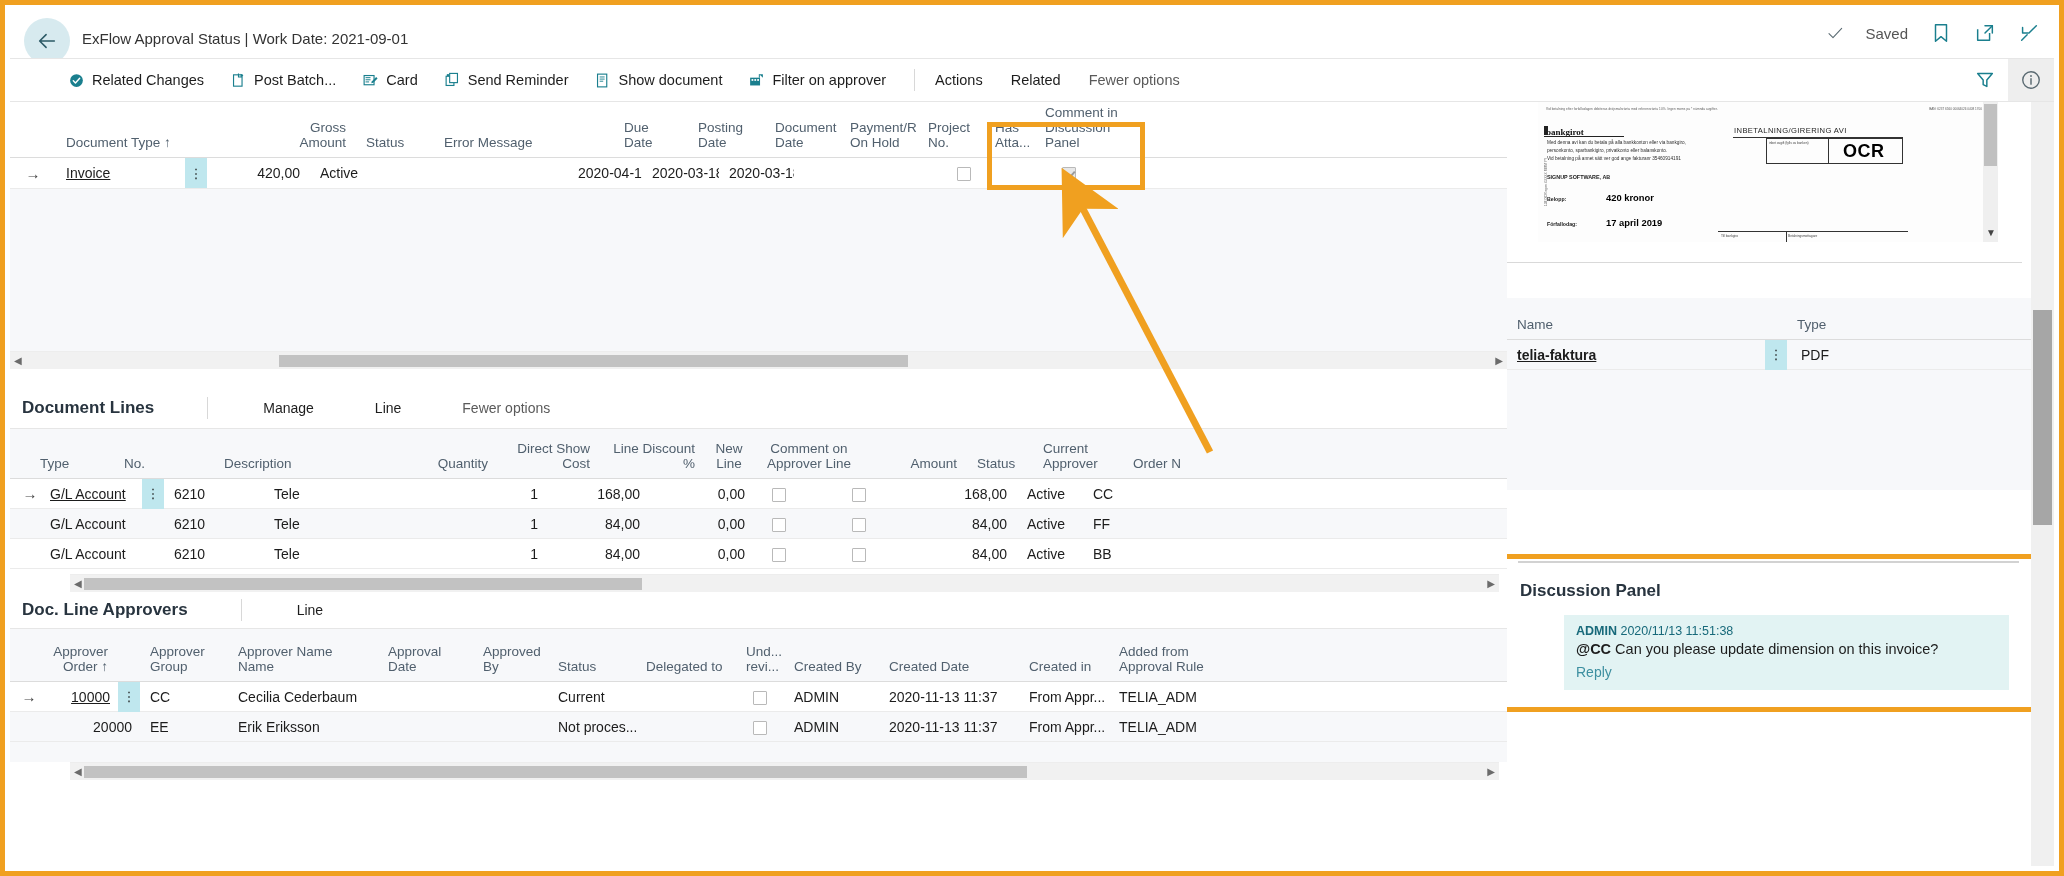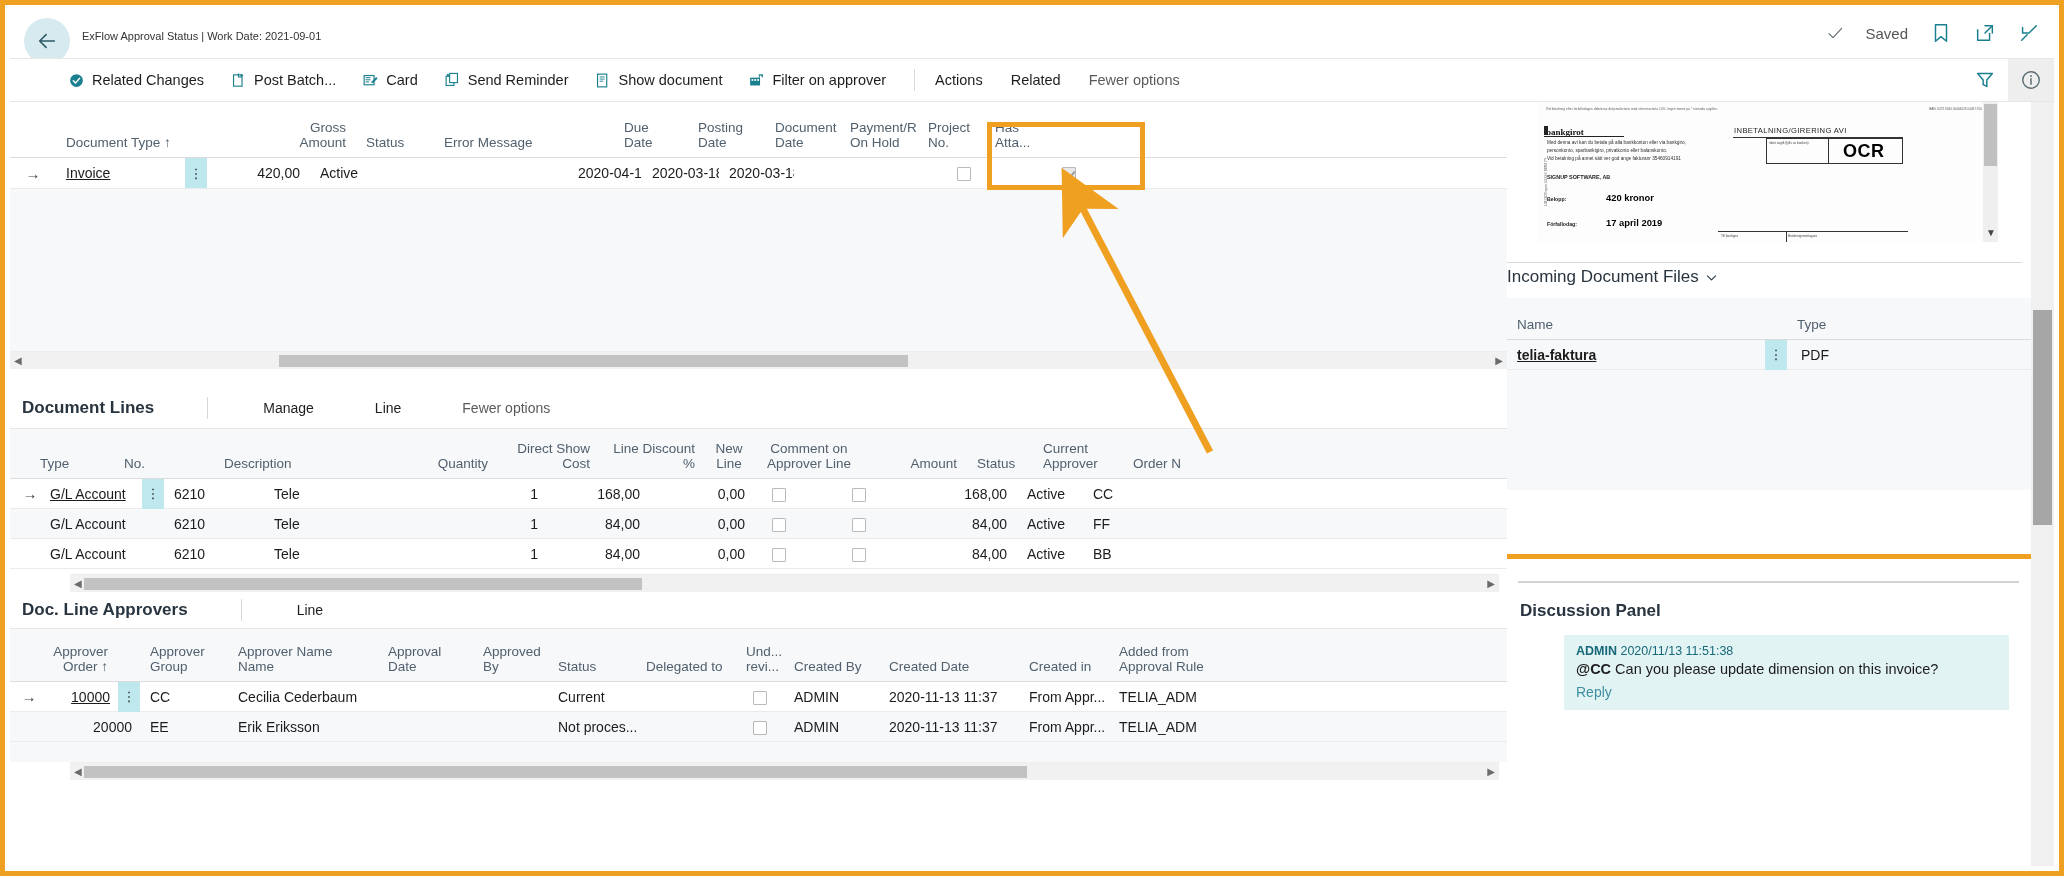--- a/index.html
+++ b/index.html
@@ -24,21 +24,21 @@
   }
   .back-btn {
     position: absolute; left: 14px; top: 8px;
     width: 46px; height: 46px; border-radius: 50%;
     background: #d7eaef; border: none; cursor: pointer;
     display: flex; align-items: center; justify-content: center;
   }
   .back-btn svg { width: 22px; height: 22px; }
   .page-title {
     position: absolute; left: 72px; top: 20px;
-    font-size: 11px; color: #333333; white-space: nowrap;
+    font-size: 15px; color: #333333; white-space: nowrap;
   }
   .topbar-right {
     position: absolute; right: 14px; top: 12px;
     display: flex; align-items: center; gap: 22px;
   }
   .saved-wrap { display: flex; align-items: center; gap: 22px; color: #555; font-size: 15px; }
   .saved-wrap svg { width: 16px; height: 16px; }
   .ticon { width: 22px; height: 22px; cursor: pointer; display:block; }
 
   
@@ -165,21 +165,21 @@
     font-size: 17px; color: #28343f; display: flex; align-items: center; gap: 6px;
   }
   .fb-head .cv { width: 13px; height: 13px; }
 
   .fb-table { position: absolute; left: 0; width: 100%; }
 
   .disc-box {
     position: absolute; left: 0; right: 0;
     border: 5px solid #f0a020; background: #ffffff;
   }
-  .disc-inner { position: relative; width: 100%; height: 100%; background:#fff;margin-top:20px; }
+  .disc-inner { position: relative; width: 100%; height: 100%; background:#fff; }
   .disc-top-rule { position:absolute; left: 16px; right: 16px; top: 2px; height: 2px; background: #d2d2d2; }
   .disc-title { position: absolute; left: 18px; top: 22px; font-size: 17px; color: #28343f; font-weight: 600; }
   .disc-msg {
     position: absolute; left: 62px; top: 56px; right: 26px;
     background: #e2f3f3; padding: 9px 12px 10px 12px;
   }
   .dm-meta { font-size: 12.5px; color: #17697a; margin-bottom: 3px; }
   .dm-meta b { font-weight: 700; }
   .dm-meta .ts { color: #17697a; font-weight: 400; }
   .dm-body { font-size: 14.5px; color: #1c1c1c; margin-bottom: 7px; }
@@ -325,20 +325,22 @@
       <div class="gh" style="width:74px">Due Date</div>
       <div class="gh" style="width:77px">Posting Date</div>
       <div class="gh" style="width:75px">Document
 Date</div>
       <div class="gh" style="width:78px">Payment/R...
 On Hold</div>
       <div class="gh" style="width:67px">Project
 No.</div>
       <div class="gh" style="width:50px">Has
 Atta...</div>
+      <div class="gh" style="width:160px">Comment in Discussion
+Panel</div>
     </div>
 
     <div class="grow" style="height:31px">
       <div class="arrowcell">→</div>
       <div class="gc linkcell" style="width:129px">Invoice</div>
       <div class="dots">
           <span>⋮</span>
         </div>
       <div class="gc r" style="width:103px">420,00</div>
       <div class="gc" style="width:78px">Active</div>
@@ -555,26 +557,20 @@
         <div class="scanline" style="left:250px;top:132px;font-size:3.2px;color:#444">Betalningsmottagare</div>
         <div style="position:absolute;left:248px;top:129px;width:1px;height:11px;background:#333"></div>
       </div>
       <div class="prev-scroll">
         <div class="th"></div>
         <div class="dn">▼</div>
       </div>
     </div>
 
     <div style="position:absolute;left:0;top:160px;right:9px;height:1px;background:#d9d9d9"></div>
-    <div class="fb-head" style="top:165px">
-      <span>Incoming Document Files</span>
-      <svg class="cv" viewBox="0 0 16 16">
-        <path d="M3 6l5 5 5-5" fill="none" stroke="#2b3a45" stroke-width="1.4" stroke-linecap="round" stroke-linejoin="round"></path>
-      </svg>
-    </div>
 
     <div class="fb-table" style="top:196px">
       <div class="grid-head shade" style="height:42px;border-bottom:1px solid #dcdcdc">
         <div class="gh" style="width:280px">Name</div>
         <div class="gh" style="width:100px">Type</div>
       </div>
       <div class="grow" style="height:30px;background:#f7f8fa">
         <div class="gc" style="width:258px;font-weight:700;text-decoration:underline;cursor:pointer">telia-faktura</div>
         <div class="dots">
             <span>⋮</span>

